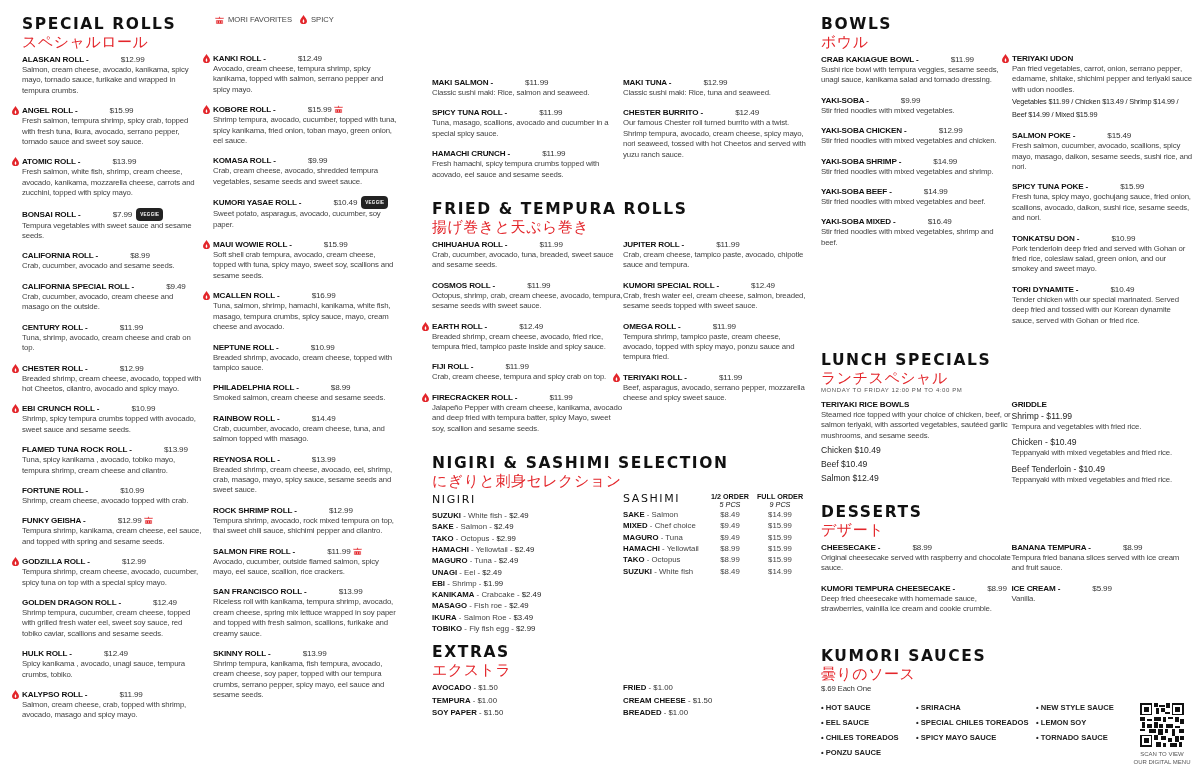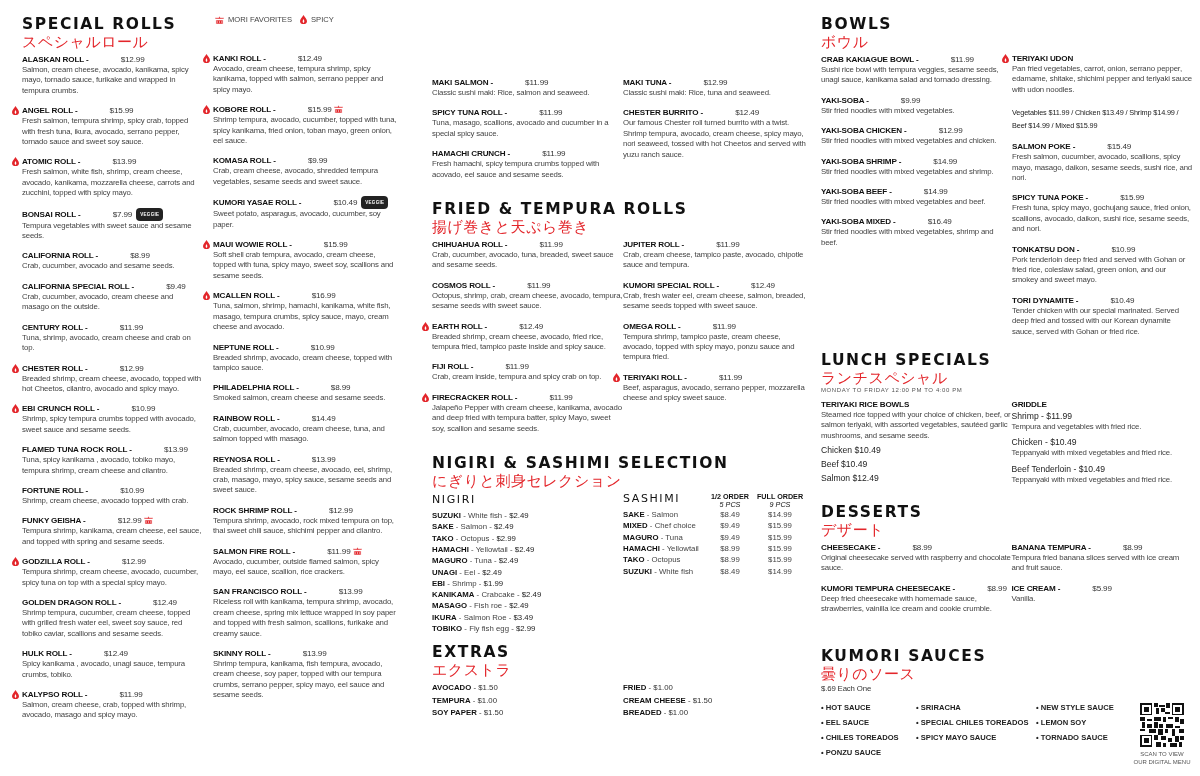--- a/index.html
+++ b/index.html
@@ -255,21 +255,21 @@
           </div>
           <div class="item">
             <svg class="spicy" viewBox="0 0 7 9">
               <path d="M3.5 0 C5 2.5 7 4 7 6.2 A3.5 3 0 0 1 0 6.2 C0 4 2 2.5 3.5 0Z M3.5 4 C2.6 5.5 2.2 6.5 3.5 8 C4.8 6.5 4.4 5.5 3.5 4Z" fill="#e3262b" fill-rule="evenodd"></path>
             </svg>
             <div class="name"><span>EARTH ROLL</span> - <span class="price">$12.49</span></div>
             <div class="desc">Breaded shrimp, cream cheese, avocado, fried rice, tempura fried, tampico paste inside and spicy sauce.</div>
           </div>
           <div class="item">
             <div class="name"><span>FIJI ROLL</span> - <span class="price">$11.99</span></div>
-            <div class="desc">Crab, cream inside, tempura and spicy crab on top.</div>
+            <div class="desc">Crab, cream cheese, tempura and spicy crab on top.</div>
           </div>
           <div class="item">
             <svg class="spicy" viewBox="0 0 7 9">
               <path d="M3.5 0 C5 2.5 7 4 7 6.2 A3.5 3 0 0 1 0 6.2 C0 4 2 2.5 3.5 0Z M3.5 4 C2.6 5.5 2.2 6.5 3.5 8 C4.8 6.5 4.4 5.5 3.5 4Z" fill="#e3262b" fill-rule="evenodd"></path>
             </svg>
             <div class="name"><span>FIRECRACKER ROLL</span> - <span class="price">$11.99</span></div>
             <div class="desc">Jalapeño Pepper with cream cheese, kanikama, avocado and deep fried with tempura batter, spicy Mayo, sweet soy, scallion and sesame seeds.</div>
           </div>
         </div>
       <div id="fr-right" style="width:185px;">
@@ -412,21 +412,21 @@
       </div>
     </div>
 </div>
 <div class="col" style="left:1012px;top:53px;width:180px;">
   <div class="item">
     <svg class="spicy" viewBox="0 0 7 9">
         <path d="M3.5 0 C5 2.5 7 4 7 6.2 A3.5 3 0 0 1 0 6.2 C0 4 2 2.5 3.5 0Z M3.5 4 C2.6 5.5 2.2 6.5 3.5 8 C4.8 6.5 4.4 5.5 3.5 4Z" fill="#e3262b" fill-rule="evenodd"></path>
       </svg>
     <div class="name">TERIYAKI UDON</div>
     <div class="desc">Pan fried vegetables, carrot, onion, serrano pepper, edamame, shitake, shichimi pepper and teriyaki sauce with udon noodles.</div>
-    <div class="desc" style="color:#222;margin-top:12px;line-height:12.5px;font-size:7.3px;">Vegetables $11.99 / Chicken $13.49 / Shrimp $14.99 / Beef $14.99 / Mixed $15.99</div>
+    <div class="desc" style="color:#222;margin-top:1px;line-height:12.5px;font-size:7.3px;">Vegetables $11.99 / Chicken $13.49 / Shrimp $14.99 / Beef $14.99 / Mixed $15.99</div>
   </div>
   <div id="bowls-right">
       <div class="item">
         <div class="name"><span>SALMON POKE</span> - <span class="price">$15.49</span></div>
         <div class="desc">Fresh salmon, cucumber, avocado, scallions, spicy mayo, masago, daikon, sesame seeds, sushi rice, and nori.</div>
       </div>
       <div class="item">
         <div class="name"><span>SPICY TUNA POKE</span> - <span class="price">$15.99</span></div>
         <div class="desc">Fresh tuna, spicy mayo, gochujang sauce, fried onion, scallions, avocado, daikon, sushi rice, sesame seeds, and nori.</div>
       </div>

